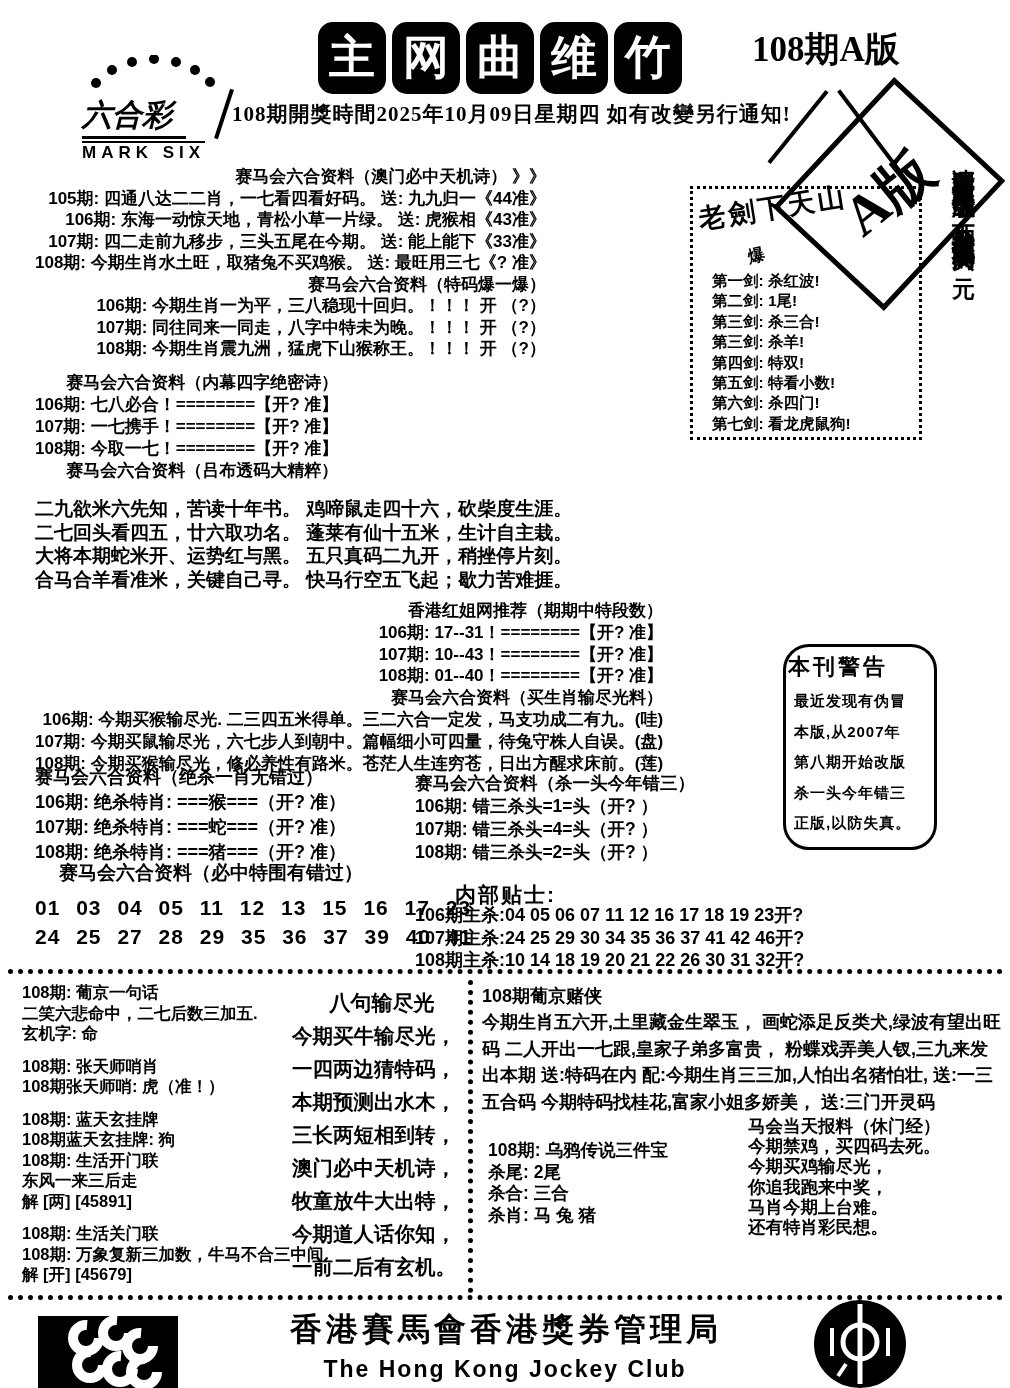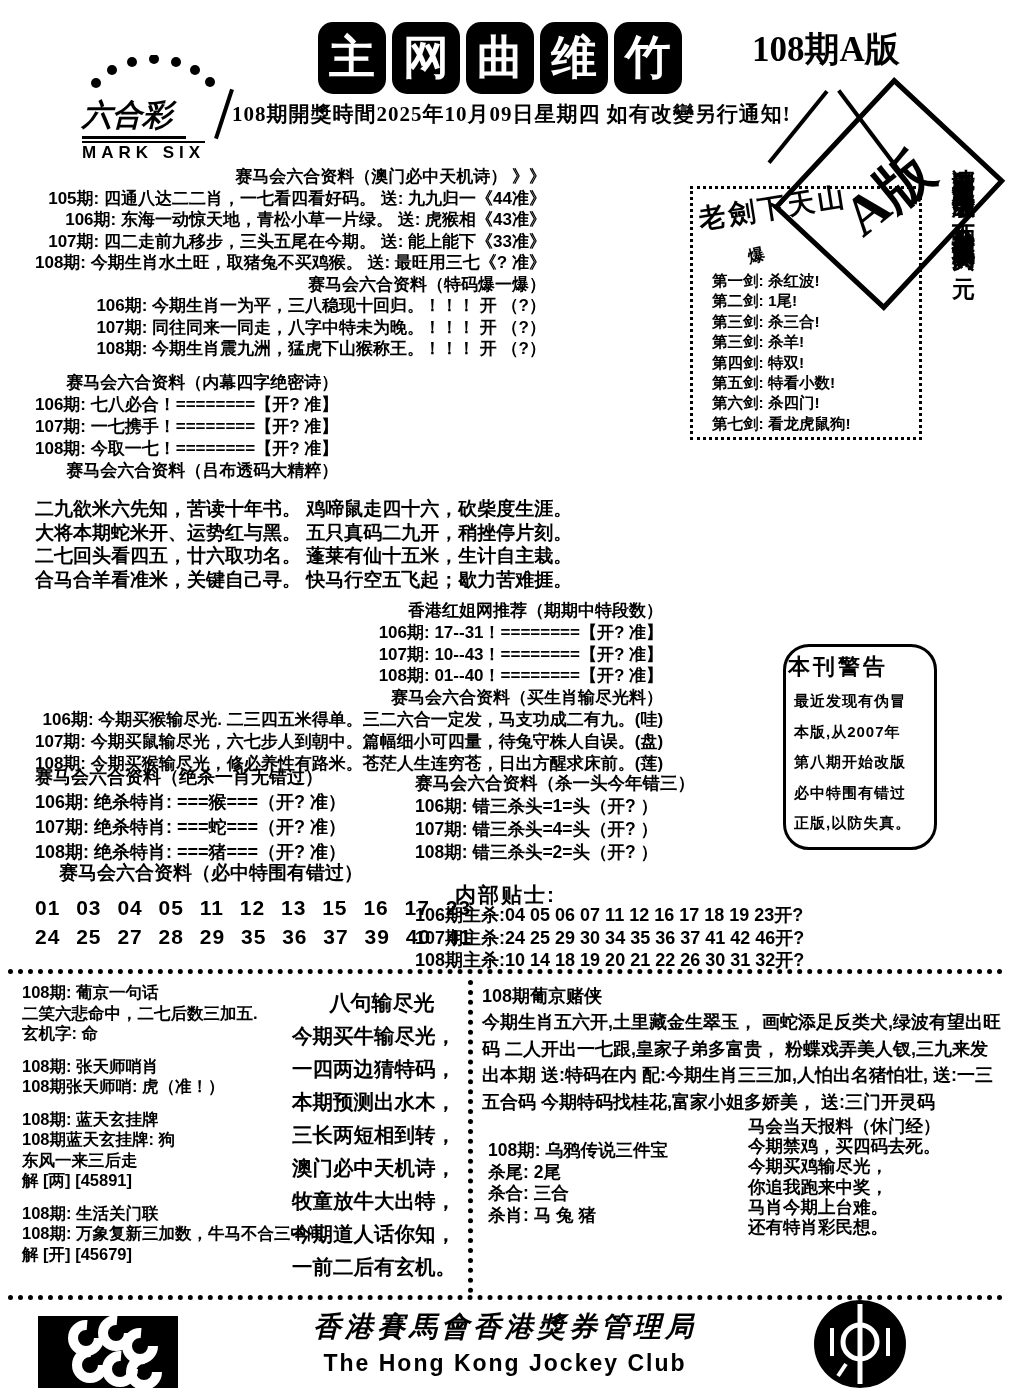--- a/index.html
+++ b/index.html
@@ -62,21 +62,21 @@
   .bpoem .t{text-align:center;font-size:21px;}
   .br-dudu-title{left:482px;top:984px;font-size:18px;}
   .br-dudu-text{left:482px;top:1009px;width:522px;font-size:18px;line-height:26.5px;}
   .br-crow{left:488px;top:1140px;font-size:17.5px;line-height:21.5px;}
   .br-crow .t{margin-bottom:0px;}
   .br-horse{left:748px;top:1116px;font-size:17.5px;line-height:20.2px;}
   .br-tianji{left:482px;top:1238px;font-size:17.5px;line-height:21.5px;}
 
   
   .f-center{left:290px;top:1308px;width:430px;text-align:center;}
-  .f-cn{font-size:28px;font-weight:700;font-family:"Liberation Serif",serif;letter-spacing:4px;font-style:italic;}
+  .f-cn{font-size:32px;font-weight:700;font-family:"Liberation Serif",serif;letter-spacing:4px;}
   .f-en{font-size:23px;letter-spacing:2px;margin-top:4px;font-family:"Liberation Sans",sans-serif;}
   .f-logo-l{left:38px;top:1316px;}
   .f-logo-r{left:812px;top:1298px;}
 </style>
 </head>
 <body>
 
 <div class="page">
 
   <div class="abs masthead">
@@ -127,22 +127,22 @@
   <div class="abs txt sec-b">
     <div class="ln">赛马会六合资料（内幕四字绝密诗）</div>
     <div class="ln">106期: 七八必合！========【开? 准】</div>
     <div class="ln">107期: 一七携手！========【开? 准】</div>
     <div class="ln">108期: 今取一七！========【开? 准】</div>
     <div class="ln">赛马会六合资料（吕布透码大精粹）</div>
   </div>
 
   <div class="abs txt big sec-poem">
     <div class="ln">二九欲米六先知，苦读十年书。  鸡啼鼠走四十六，砍柴度生涯。</div>
+    <div class="ln">二七回头看四五，廿六取功名。  蓬莱有仙十五米，生计自主栽。</div>
     <div class="ln">大将本期蛇米开、运势红与黑。  五只真码二九开，稍挫停片刻。</div>
-    <div class="ln">二七回头看四五，廿六取功名。  蓬莱有仙十五米，生计自主栽。</div>
     <div class="ln">合马合羊看准米，关键自己寻。  快马行空五飞起；歇力苦难捱。</div>
   </div>
 
   <div class="abs txt sec-c">
     <div class="ln">香港红姐网推荐（期期中特段数）</div>
     <div class="ln">106期: 17--31！========【开? 准】</div>
     <div class="ln">107期: 10--43！========【开? 准】</div>
     <div class="ln">108期: 01--40！========【开? 准】</div>
     <div class="ln">赛马会六合资料（买生肖输尽光料）</div>
     <div class="ln">106期: 今期买猴输尽光. 二三四五米得单。三二六合一定发，马支功成二有九。(哇)</div>
@@ -190,21 +190,21 @@
     <div class="ln">第六剑: 杀四门!</div>
     <div class="ln">第七剑: 看龙虎鼠狗!</div>
   </div>
 
   <div class="abs warn-box"></div>
   <div class="abs warn-title">本刊警告</div>
   <div class="abs warn-lines">
     <div class="ln">最近发现有伪冒</div>
     <div class="ln">本版,从2007年</div>
     <div class="ln">第八期开始改版</div>
-    <div class="ln">必中特围有错过</div>
+    <div class="ln">杀一头今年错三</div>
     <div class="ln">正版,以防失真。</div>
   </div>
 
   <div class="abs side-note">请彩民朋友注意本版是图库会员版，从下期开始请找当地图版商购买15元。</div>
 
   <div class="abs dot-h dot-top"></div>
   <div class="abs dot-h dot-bot"></div>
   <div class="abs dot-v"></div>
 
   <div class="abs bl">
@@ -213,20 +213,21 @@
       <div class="ln">二笑六悲命中，二七后数三加五.</div>
       <div class="ln">玄机字: 命</div>
     </div>
     <div class="grp">
       <div class="ln">108期: 张天师哨肖</div>
       <div class="ln">108期张天师哨: 虎（准！）</div>
     </div>
     <div class="grp">
       <div class="ln">108期: 蓝天玄挂牌</div>
       <div class="ln">108期蓝天玄挂牌: 狗</div>
+      <div class="ln">108期: 生活开门联</div>
       <div class="ln">东风一来三后走</div>
       <div class="ln">解 [两] [45891]</div>
     </div>
     <div class="grp">
       <div class="ln">108期: 生活关门联</div>
       <div class="ln">108期: 万象复新三加数，牛马不合三中间</div>
       <div class="ln">解 [开] [45679]</div>
     </div>
   </div>
 

